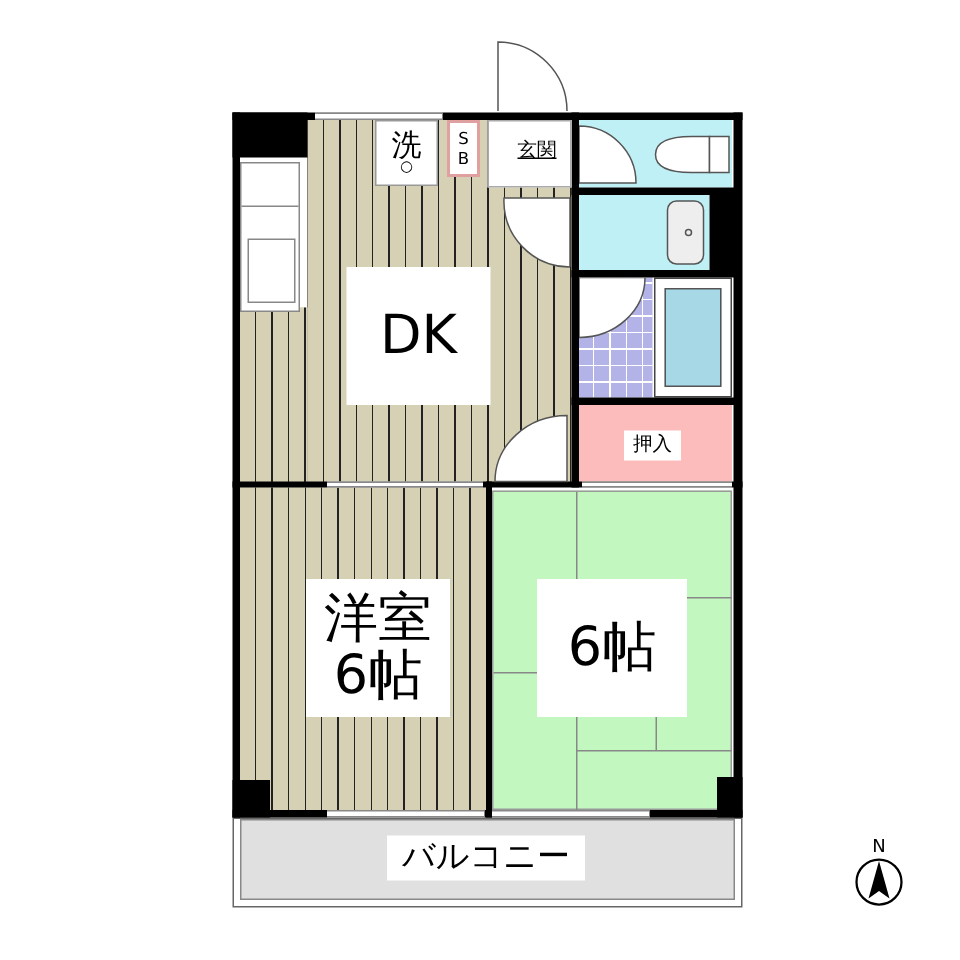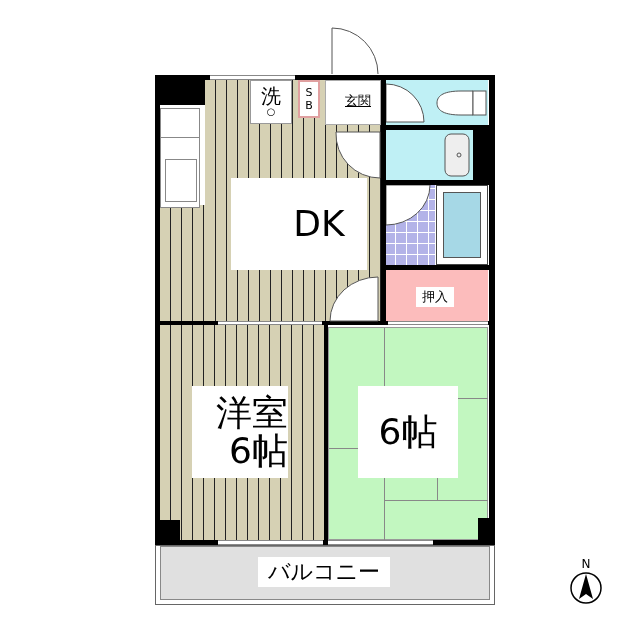--- a/index.html
+++ b/index.html
@@ -115,24 +115,24 @@
 <svg class="abs" style="left:386px;top:82px;width:40px;height:44px;">
   <path d="M0 2 A38 38 0 0 1 38 40 L0 40 Z" fill="#fff" stroke="#555"></path>
 </svg>
 <svg class="abs" style="left:386px;top:185px;width:46px;height:42px;">
   <path d="M0 0 L44 0 A44 40 0 0 1 0 40 Z" fill="#fff" stroke="#555"></path>
 </svg>
 <svg class="abs" style="left:328px;top:275px;width:52px;height:48px;">
   <path d="M50 46 L50 2 A48 44 0 0 0 2 46 Z" fill="#fff" stroke="#555"></path>
 </svg>
 
-<div class="label-box big" style="left:231px;top:178px;width:96px;height:92px;padding-left:40px;">
+<div class="label-box big" style="left:231px;top:178px;width:96px;height:92px;">
   <span>DK</span>
 </div>
-<div class="label-box big" style="left:192px;top:386px;width:96px;height:92px;align-items:flex-end;">
+<div class="label-box big" style="left:204px;top:386px;width:96px;height:92px;">
   <span>洋室</span>
   <span>6帖</span>
 </div>
 <div class="label-box big" style="left:358px;top:386px;width:100px;height:92px;">
   <span>6帖</span>
 </div>
 <div class="label-box small" style="left:416px;top:287px;width:38px;height:20px;">押入</div>
 <div class="label-box" style="left:258px;top:557px;width:132px;height:30px;font-size:22px;">バルコニー</div>
 
 <div class="abs" style="left:568px;top:558px;width:36px;height:50px;">

